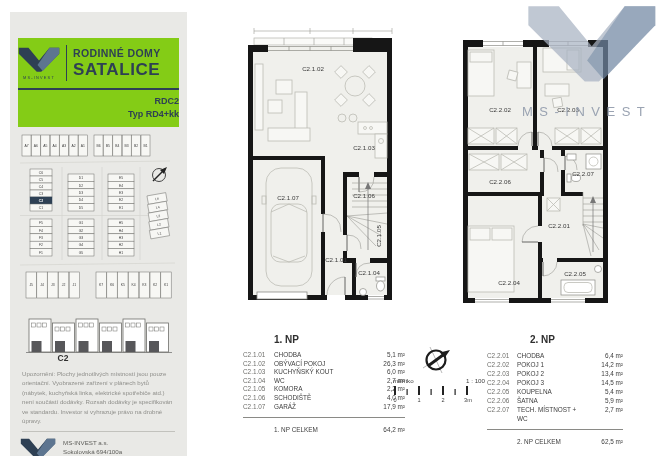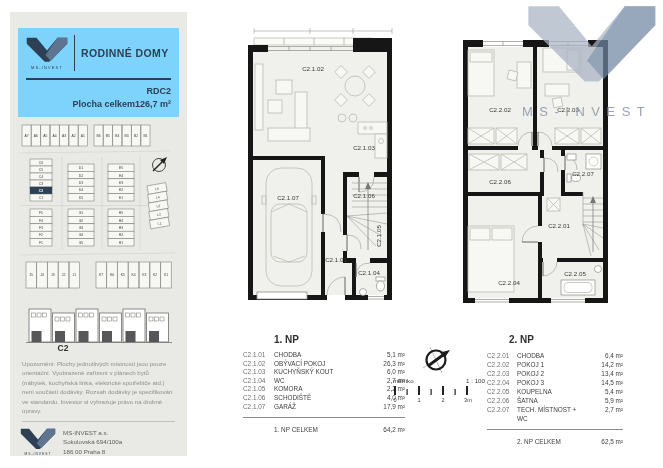--- a/index.html
+++ b/index.html
@@ -1,20 +1,20 @@
 <!DOCTYPE html>
 <html><head>
 <meta charset="utf-8">
 <style>
   html,body{margin:0;padding:0;}
   body{width:663px;height:468px;background:#ffffff;position:relative;overflow:hidden;
        font-family:"Liberation Sans", sans-serif;}
   
   .sidebar{position:absolute;left:10px;top:12px;width:177px;height:444px;background:#e9e9e6;overflow:hidden;}
-  .header-card{background:#7dd3fc;margin:16px 8px 0;padding:7px 8px 6px;}
+  .header-card{background:#84cc16;margin:26px 8px 0;padding:7px 0 6px;}
   .logo-row{display:flex;align-items:center;gap:6px;}
   .logo-sep{width:1px;height:36px;background:#2e4054;}
   .titles{display:flex;flex-direction:column;}
   .title-line1{font-size:10.5px;font-weight:bold;color:#2e4054;letter-spacing:.4px;}
   .title-line2{font-size:17px;font-weight:bold;color:#2e4054;letter-spacing:.6px;margin-top:1px;}
   .header-rule{height:2px;background:#2e4054;margin:7px 0 5px;}
   .info-row{display:flex;justify-content:flex-end;font-size:9px;font-weight:bold;color:#2e4054;line-height:13px;}
   .siteplan-svg{display:block;margin:5px auto 0;}
   .unit{fill:#f7f7f4;stroke:#6e6e6a;stroke-width:.5;}
   .unit.hl{fill:#2e4054;stroke:#2e4054;}
@@ -40,21 +40,21 @@
   .leaf{stroke:#555555;stroke-width:.9;}
   .fix{stroke:#8c8c87;stroke-width:.7;fill:#ffffff;}
   .rlabel{font-size:6.2px;fill:#3a3a3a;text-anchor:middle;}
   .watermark{position:absolute;left:518px;top:2px;pointer-events:none;}
   .wm-text{font-size:13px;letter-spacing:6.5px;fill:#9aa3b2;}
   
   .table-block{position:absolute;top:334px;}
   #table1{left:243px;width:162px;}
   #table2{left:487px;width:136px;}
   .tb-title{font-size:10px;font-weight:bold;color:#2f2f2f;margin:0 0 6px 31px;}
-  #table2 .tb-title{margin-left:22px;}
+  #table2 .tb-title{margin-left:43px;}
   .trow{display:grid;grid-template-columns:31px 1fr 40px;font-size:6.4px;color:#3d3d3d;line-height:8.6px;}
   #table2 .trow{grid-template-columns:30px 1fr 36px;line-height:9px;}
   .t-code{color:#6f6f6b;}
   .t-area{text-align:right;}
   .total-rule{border-top:1px solid #8a8a86;margin-top:6px;}
   .trow.total{margin-top:7px;line-height:9px;}
   .compass{position:absolute;left:419px;top:343px;}
   .scale{position:absolute;left:393px;top:377px;width:92px;}
   .scale-head{display:flex;justify-content:space-between;font-size:6.2px;color:#3d3d3d;margin-bottom:2px;}
   .sb-label{font-size:5.6px;fill:#3d3d3d;text-anchor:middle;}
@@ -66,30 +66,31 @@
   <div class="header-card">
     <div class="logo-row">
       <svg width="42" height="33" viewBox="0 0 56 44">
         <path d="M1,1 H14 L28,18 L42,1 H55 V9 L31,33 H25 L1,9 Z" fill="#2e4054"></path>
         <path d="M42,1 H55 V9 L33,32 L26,24 Z" fill="#5d7590"></path>
         <text x="28" y="42" text-anchor="middle" font-size="5.2" letter-spacing="1.6" fill="#2e4054">MS-INVEST</text>
       </svg>
       <div class="logo-sep"></div>
       <div class="titles">
         <span class="title-line1">RODINNÉ DOMY</span>
+        <span class="title-line2">SATALICE</span>
       </div>
     </div>
     <div class="header-rule"></div>
     <div class="info-row">
       <span>RD</span>
       <span>C2</span>
     </div>
     <div class="info-row">
-      <span>Plocha celkem</span>
-      <span>126,7 m²</span>
+      <span>Typ RD</span>
+      <span>4+kk</span>
     </div>
   </div>
 
   <svg class="siteplan-svg" width="161" height="178" viewBox="0 0 161 178">
     <g class="roads">
       <line x1="2" y1="31" x2="152" y2="29"></line>
       <line x1="2" y1="83.5" x2="130" y2="83.5"></line>
       <line x1="2" y1="133" x2="157" y2="131"></line>
       <line x1="44" y1="35" x2="44" y2="128"></line>
       <line x1="84" y1="35" x2="84" y2="128"></line>

